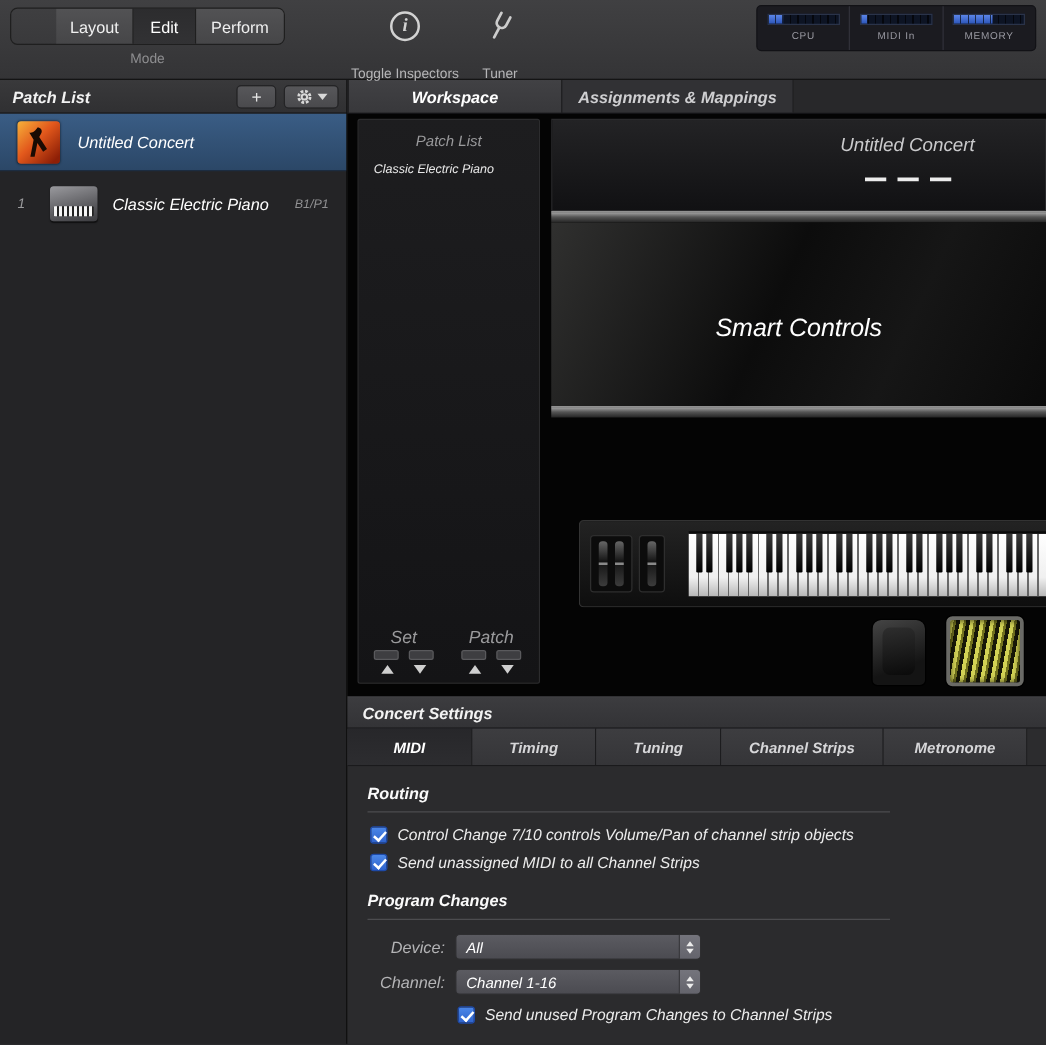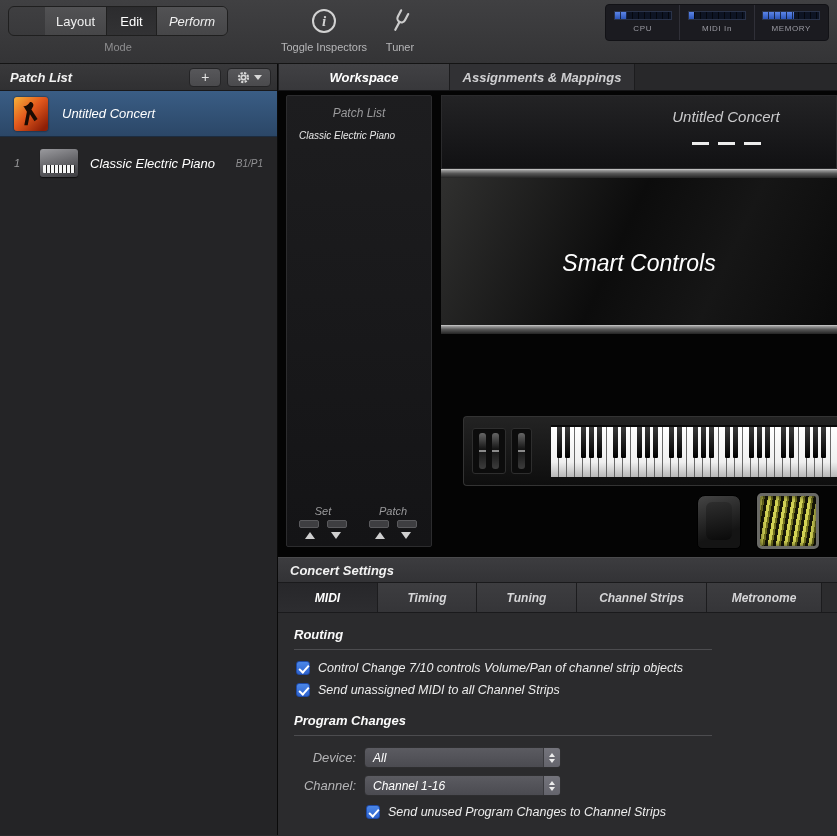--- a/index.html
+++ b/index.html
@@ -15,38 +15,38 @@
     border-bottom:1px solid #141414; display:flex; align-items:flex-start;
     position:relative;
   }
   .mode-group { margin:6px 0 0 8px; display:flex; flex-direction:column; align-items:center; }
   .seg-control { display:flex; border:1px solid #1f1f1f; border-radius:6px; overflow:hidden; height:30px;padding-left:36px; }
   .seg {
     display:flex; align-items:center; justify-content:center;
     background:linear-gradient(#525254,#464648); color:#f0f0f0; font-size:13px;
     border-right:1px solid #1f1f1f; cursor:default;
   }
-  .seg:last-child { border-right:none;font-style:italic; }
+  .seg:last-child { border-right:none; }
   .seg.active { background:linear-gradient(#2c2c2e,#323234); color:#fff; }
   .seg-layout { width:62px; } .seg-edit { width:50px; } .seg-perform { width:70px; }
   .mode-caption { font-size:11px; color:#8e8e90; margin-top:5px; }
   .tool-item { display:flex; flex-direction:column; align-items:center; margin:4px 0 0 0; }
   .tool-item.inspectors { margin-left:48px; width:96px; }
   .tool-item.tuner { margin-left:6px; width:44px; }
   .tool-btn {
     width:38px; height:34px; border-radius:6px;
     display:flex; align-items:center; justify-content:center;
   }
   .info-circle {
     width:24px; height:24px; border:2px solid #d2d2d2; border-radius:50%;
     display:flex; align-items:center; justify-content:center;
     font-family:"Liberation Serif", serif; font-style:italic; font-weight:bold;
     font-size:15px; color:#d2d2d2;
   }
-  .tool-caption { font-size:11px; color:#b6b6b8; margin-top:3px; white-space:nowrap; }
+  .tool-caption { font-size:11px; color:#b6b6b8; margin-top:15px; white-space:nowrap; }
   
   .meter-box {
     position:absolute; right:8px; top:4px; width:224px; height:37px;
     background:#1b1b20; border:1px solid #121216; border-radius:4px;
     display:flex;
   }
   .meter-cell { flex:1; display:flex; flex-direction:column; align-items:center; border-right:1px solid #303038; }
   .meter-cell:last-child { border-right:none; }
   .meter-bar {
     margin-top:6px; width:58px; height:9px; background:#0d1424;
@@ -116,21 +116,21 @@
   
   .workspace { height:466px; background:#040404; position:relative; overflow:hidden; }
   .ws-patchlist {
     position:absolute; left:8px; top:4px; width:146px; height:452px;
     background:linear-gradient(#1d1d1f,#141416); border:1px solid #2c2c2e; border-radius:2px;
   }
   .ws-pl-title { text-align:center; margin-top:10px; font-size:12px; color:#9a9a9c; }
   .ws-pl-patch { margin:10px 0 0 12px; font-size:10px; color:#e8e8e8; }
   .mini-group { position:absolute; bottom:7px; display:flex; flex-direction:column; align-items:center; }
   .mini-set { left:12px; } .mini-patch { right:14px; }
-  .mini-label { font-size:11px; color:#9a9a9c; margin-bottom:3px; }
+  .mini-label { font-size:14px; color:#9a9a9c; margin-bottom:3px; }
   .mini-btns { display:flex; gap:8px; }
   .mini-btn { width:20px; height:8px; background:#3e3e41; border:1px solid #5a5a5d; border-radius:2px; }
   .mini-arrows { display:flex; gap:16px; margin-top:4px; }
   .tri-up-s { width:0; height:0; border-left:5px solid transparent; border-right:5px solid transparent; border-bottom:7px solid #cfcfcf; }
   .tri-down-s { width:0; height:0; border-left:5px solid transparent; border-right:5px solid transparent; border-top:7px solid #cfcfcf; }
   .concert-header {
     position:absolute; left:163px; right:0; top:4px; height:74px;
     background:linear-gradient(#232325,#111113); border:1px solid #2a2a2c;
   }
   .concert-title { position:absolute; right:0; top:12px; width:220px; text-align:center; font-size:15px; color:#cacACC; color:#cacacc; }
@@ -140,21 +140,21 @@
     position:absolute; left:163px; right:0; height:9px;
     background:linear-gradient(#a2a2a2,#555 45%,#242424);
     border-top:1px solid #bdbdbd;
   }
   .edge-top { top:78px; } .edge-bottom { top:234px; }
   .smart-controls {
     position:absolute; left:163px; right:0; top:87px; height:147px;
     background:linear-gradient(115deg,#30302f 0%,#0c0c0c 45%,#161616 70%,#0a0a0a 100%);
     display:flex; align-items:center; justify-content:center;
   }
-  .smart-label { font-size:23px; color:#fff;margin-top:24px; }
+  .smart-label { font-size:20px; color:#fff;margin-top:24px; }
   
   .kb-frame {
     position:absolute; left:185px; right:0; top:325px; height:70px;
     background:linear-gradient(#232323,#0e0e0e); border:1px solid #333; border-right:none;
     border-radius:4px 0 0 4px; display:flex; align-items:center; padding-left:8px;
   }
   .wheel-box {
     background:#0c0c0c; border:1px solid #2e2e2e; border-radius:3px; height:46px;
     display:flex; align-items:center; justify-content:center; gap:6px; padding:0 6px; margin-right:5px;
   }

